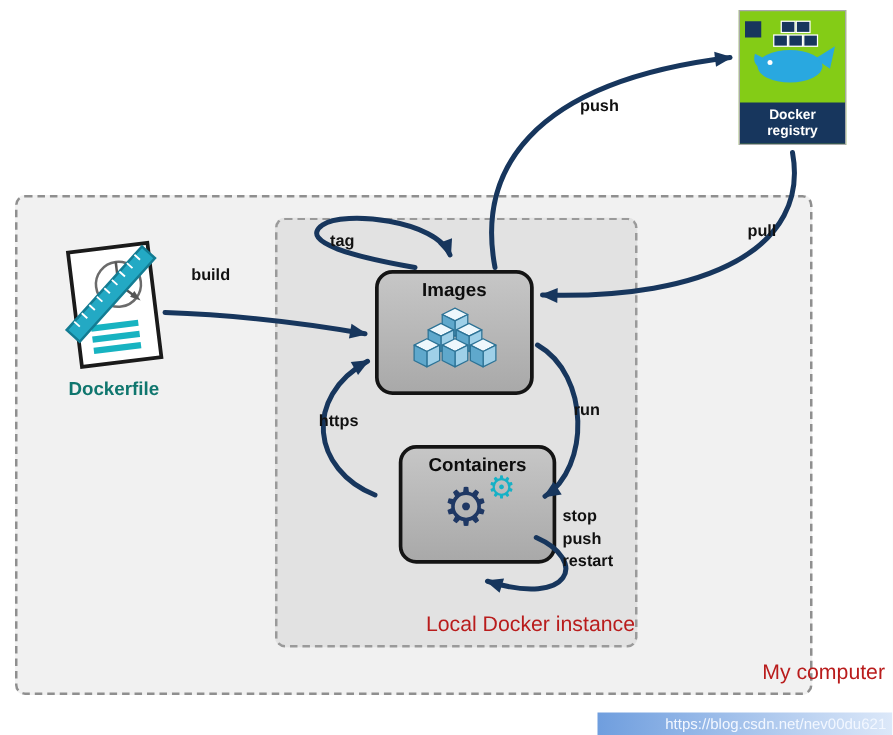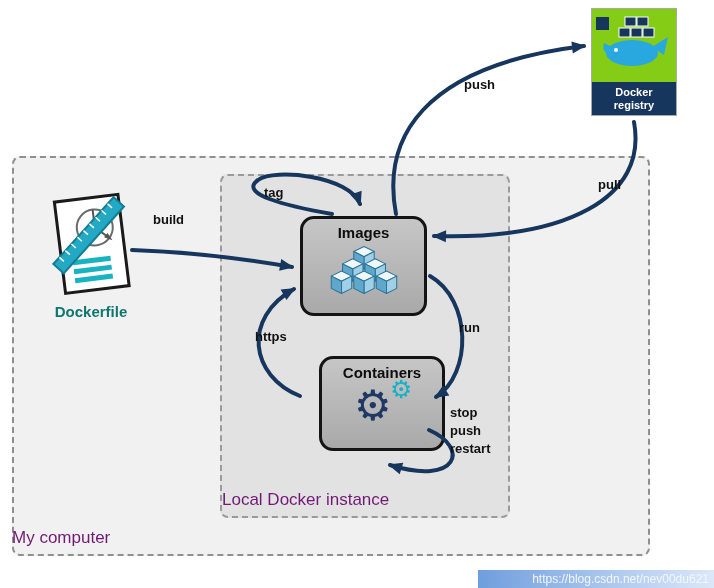--- a/index.html
+++ b/index.html
@@ -10,21 +10,21 @@
   
   .outer-box{
     position:absolute;left:12px;top:156px;width:634px;height:396px;
     background:#f1f1f1;border:2px dashed #8f8f8f;border-radius:8px;
   }
   .inner-box{
     position:absolute;left:220px;top:174px;width:286px;height:340px;
     background:#e2e2e2;border:2px dashed #9a9a9a;border-radius:8px;
   }
   .section-label{
-    position:absolute;font-size:17px;color:#701a75;text-align:left;
+    position:absolute;font-size:17px;color:#b91c1c;text-align:right;
   }
   #label-local{left:222px;top:490px;width:286px;}
   #label-computer{left:12px;top:528px;width:696px;}
 
   
   .node{
     position:absolute;background:linear-gradient(#c6c6c6,#a9a9a9);
     border:3px solid #141414;border-radius:14px;text-align:center;box-sizing:border-box;
   }
   #images-node{left:300px;top:216px;width:127px;height:100px;}

